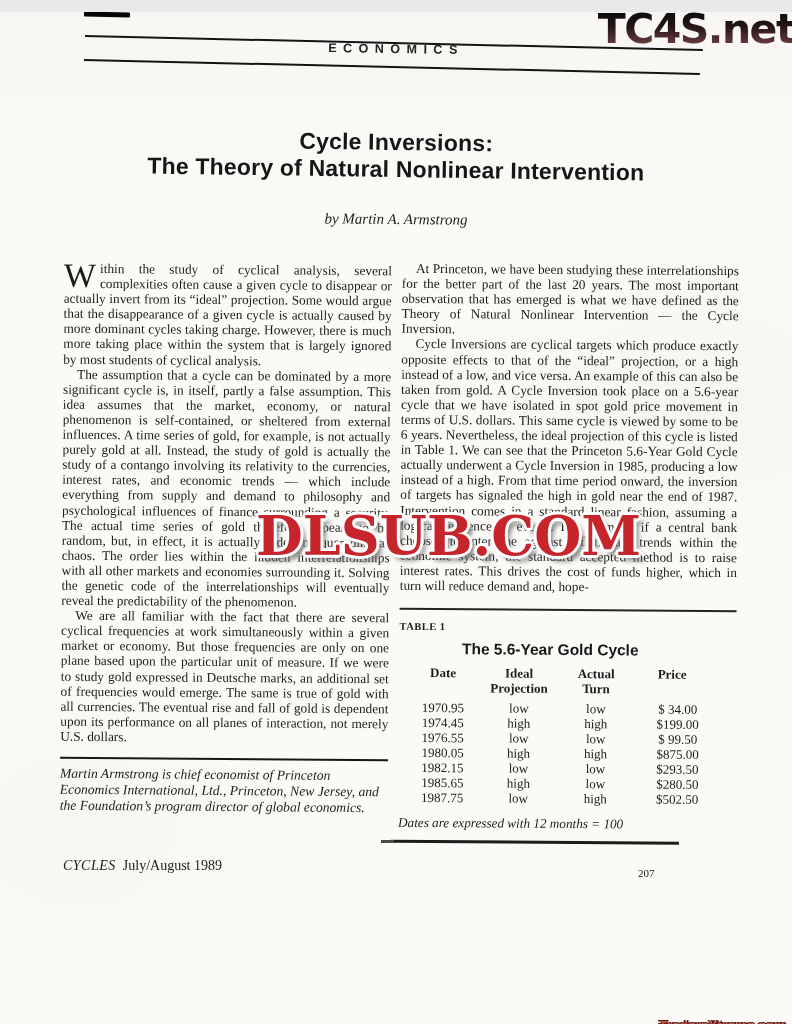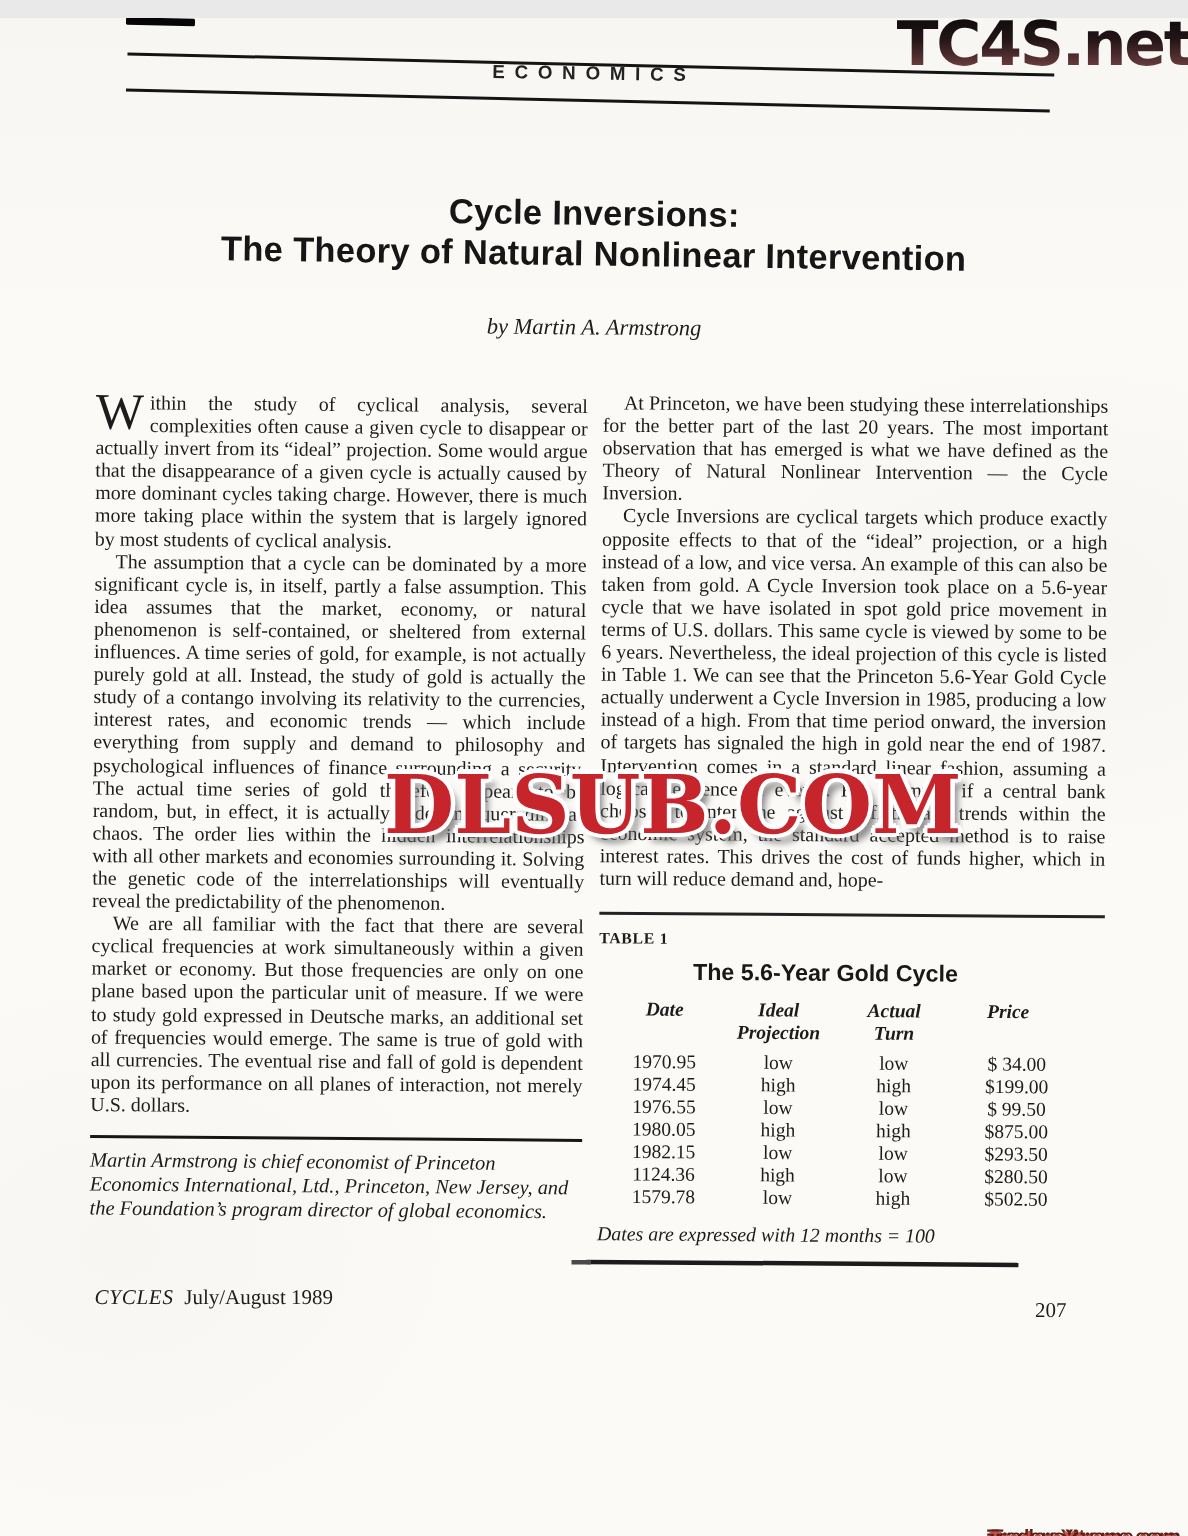--- a/index.html
+++ b/index.html
@@ -39,31 +39,31 @@
   .bio-rule{height:2px;background:#161616;margin:13px 0 7px 0;}
   .bio{font-style:italic;font-size:13.6px;line-height:16px;text-align:left;margin:0;}
 
   
   .table-rule{height:1.6px;background:#232323;margin-top:15px;}
   .t-label{font-weight:bold;font-size:10.5px;margin-top:9px;letter-spacing:0.5px;}
   .t-title{font-family:"Liberation Sans",sans-serif;font-weight:bold;font-size:15.5px;
     text-align:center;width:302px;margin:7px 0 0 0;color:#181818;}
   .t-grid{display:grid;grid-template-columns:64px 88px 66px 86px;margin:9px 0 0 12px;
     width:304px;font-size:13px;line-height:15px;text-align:center;}
-  .th{font-weight:bold;font-style:italic;}
+  .th{font-weight:bold;}
   .r0{padding-top:5px;}
   .price{text-align:center;padding-left:12px;white-space:pre;}
   .t-foot{font-style:italic;font-size:13.2px;margin-top:10px;}
   .t-bottom-rule{height:3px;background:#1c1c1c;margin:10px 0 0 -7px;width:288px;}
 
   
   .footer-left{position:absolute;left:63px;top:846px;font-size:14px;}
   .footer-left .j{font-style:italic;letter-spacing:0.5px;}
   .footer-left .i{margin-left:7px;text-align:center;}
-  .page-num{position:absolute;left:690px;top:855px;font-size:14px;}
+  .page-num{position:absolute;left:638px;top:855px;font-size:11px;}
 
   
   .wm-tc4s{position:absolute;top:-7px;right:-2px;font-family:"DejaVu Sans",sans-serif;
     font-weight:bold;font-size:41px;letter-spacing:-1.5px;color:#3c2527;
     background:linear-gradient(180deg,#110c0e 18%,#241517 45%,#5c3536 75%,#8e5a55 100%);
     -webkit-background-clip:text;background-clip:text;-webkit-text-fill-color:transparent;}
   .wm-dlsub{position:absolute;left:256px;top:492px;font-family:"DejaVu Serif",serif;
     font-weight:bold;font-size:54px;color:#c6252b;letter-spacing:0;
     text-shadow:-2px -2px 0 #fff, 2px -2px 0 #fff, -2px 2px 0 #fff, 2px 2px 0 #fff,
       -3px 0 0 #fff, 3px 0 0 #fff, 0 -3px 0 #fff, 0 3px 0 #fff,
@@ -139,26 +139,26 @@
       <div>1980.05</div>
       <div>high</div>
       <div>high</div>
       <div class="price">$875.00</div>
 
       <div>1982.15</div>
       <div>low</div>
       <div>low</div>
       <div class="price">$293.50</div>
 
-      <div>1124.36</div>
+      <div>1985.65</div>
       <div>high</div>
       <div>low</div>
       <div class="price">$280.50</div>
 
-      <div>1579.78</div>
+      <div>1987.75</div>
       <div>low</div>
       <div>high</div>
       <div class="price">$502.50</div>
     </div>
 
     <div class="t-foot">Dates are expressed with 12 months = 100</div>
     <div class="t-bottom-rule"></div>
   </div>
 
   <div class="footer-left"><span class="j">CYCLES</span><span class="i">July/August 1989</span></div>

